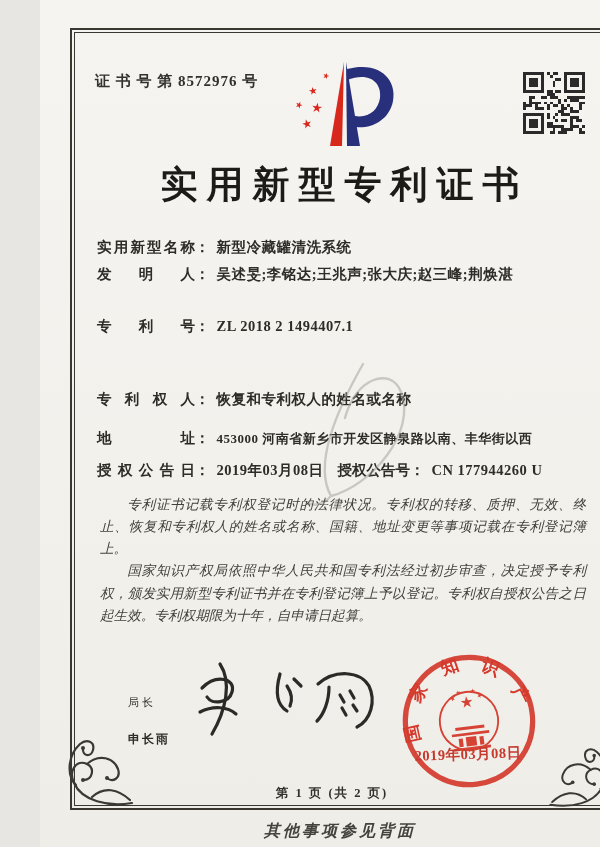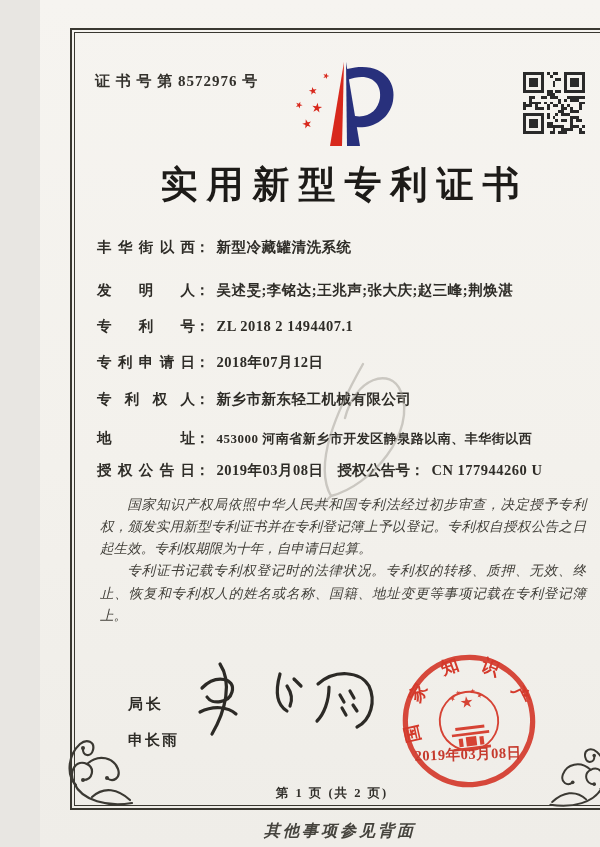--- a/index.html
+++ b/index.html
@@ -16,22 +16,22 @@
   .row{position:absolute;left:57px;width:492px;font-size:14.5px;font-weight:700;white-space:nowrap;color:#2e2c27;}
   .row .lbl{display:inline-block;width:98px;text-align:justify;text-align-last:justify;vertical-align:bottom;}
   .row .colon{display:inline-block;margin-right:7px;}
   .row .val{letter-spacing:0.5px;}
   .row.addr .val{font-size:13px;}
   .pair2{margin-left:14px;}
   .pair2 .lbl2{font-weight:700;}
   .paras{position:absolute;left:60px;top:494px;width:486px;font-size:13.6px;line-height:1.63;
          font-style:italic;font-weight:500;text-align:justify;color:#413f39;}
   .paras p{margin:0;text-indent:2em;}
-  .officer-title{position:absolute;left:88px;top:695px;font-size:15px;font-weight:700;letter-spacing:3px;}
-  .officer-name{position:absolute;left:88px;top:731px;font-size:15px;font-weight:700;letter-spacing:2px;}
+  .officer-title{position:absolute;left:88px;top:695px;font-size:11px;font-weight:400;letter-spacing:3px;}
+  .officer-name{position:absolute;left:88px;top:731px;font-size:12px;font-weight:700;letter-spacing:2px;}
   .signature{position:absolute;left:150px;top:652px;width:195px;height:98px;}
   .seal{position:absolute;left:356px;top:648px;width:146px;height:146px;transform:rotate(-7deg);}
   .seal-date{position:absolute;left:362px;top:745px;width:132px;text-align:center;color:#c63a2d;
              font-size:14.5px;font-weight:700;letter-spacing:0.5px;transform:rotate(-2deg);}
   .page-num{position:absolute;left:0;right:16px;top:785px;text-align:center;font-size:12.5px;
             font-weight:700;letter-spacing:2px;color:#33312c;}
   .back-note{position:absolute;left:0;right:0;top:821px;text-align:center;font-size:16px;
              font-style:italic;font-weight:600;letter-spacing:3px;color:#45433d;}
   .ghost{position:absolute;left:235px;top:358px;width:170px;height:152px;opacity:.5;}
   .orn-l{position:absolute;left:22px;top:733px;width:76px;height:78px;}
@@ -189,51 +189,48 @@
         <rect x="13" y="20" width="1" height="1" fill="#2a2a2a"></rect>
         <rect x="14" y="20" width="1" height="1" fill="#2a2a2a"></rect>
         <rect x="19" y="20" width="1" height="1" fill="#2a2a2a"></rect>
         <rect x="20" y="20" width="1" height="1" fill="#2a2a2a"></rect>
       </svg>
   </div>
 
   <div class="title">实用新型专利证书</div>
 
   <div class="row" style="top:238px">
-    <span class="lbl">丰华街以西</span><span class="colon">：</span><span class="val">新型冷藏罐清洗系统</span>
-  </div>
-  <div class="row" style="top:281px">
+    <span class="lbl">实用新型名称</span><span class="colon">：</span><span class="val">新型冷藏罐清洗系统</span>
+  </div>
+  <div class="row" style="top:265px">
     <span class="lbl">发明人</span><span class="colon">：</span><span class="val">吴述旻;李铭达;王兆声;张大庆;赵三峰;荆焕湛</span>
   </div>
   <div class="row" style="top:317px">
     <span class="lbl">专利号</span><span class="colon">：</span><span class="val">ZL 2018 2 1494407.1</span>
   </div>
-  <div class="row" style="top:353px">
-    <span class="lbl">专利申请日</span><span class="colon">：</span><span class="val">2018年07月12日</span>
-  </div>
   <div class="row" style="top:390px">
-    <span class="lbl">专利权人</span><span class="colon">：</span><span class="val">新乡市新东轻工机械有限公司</span>
+    <span class="lbl">专利权人</span><span class="colon">：</span><span class="val">恢复和专利权人的姓名或名称</span>
   </div>
   <div class="row addr" style="top:429px">
     <span class="lbl">地址</span><span class="colon">：</span><span class="val">453000 河南省新乡市开发区静泉路以南、丰华街以西</span>
   </div>
   <div class="row" style="top:461px">
     <span class="lbl">授权公告日</span><span class="colon">：</span><span class="val">2019年03月08日</span><span class="pair2"><span class="lbl2">授权公告号</span><span class="colon">：</span><span class="val">CN 177944260 U</span></span>
   </div>
 
   <div class="ghost">
     <svg viewBox="0 0 170 150" width="170" height="150">
       <path d="M88 6 C 62 52, 38 106, 56 138 C 96 128, 142 74, 126 34 C 116 8, 80 20, 70 60
                M56 138 C 48 147, 38 149, 32 144" fill="none" stroke="#a39f97" stroke-width="2.4" stroke-linecap="round"></path>
     </svg>
   </div>
 
   <div class="paras">
+    <p>专利证书记载专利权登记时的法律状况。专利权的转移、质押、无效、终止、恢复和专利权人的姓名或名称、国籍、地址变更等事项记载在专利登记簿上。</p>
     <p>国家知识产权局依照中华人民共和国专利法经过初步审查，决定授予专利权，颁发实用新型专利证书并在专利登记簿上予以登记。专利权自授权公告之日起生效。专利权期限为十年，自申请日起算。</p>
-    <p>专利证书记载专利权登记时的法律状况。专利权的转移、质押、无效、终止、恢复和专利权人的姓名或名称、国籍、地址变更等事项记载在专利登记簿上。</p>
   </div>
 
   <div class="officer-title">局长</div>
   <div class="officer-name">申长雨</div>
 
   <div class="signature">
     <svg viewBox="0 0 195 98" width="195" height="98">
       <g fill="none" stroke="#2c2a26" stroke-width="3.2" stroke-linecap="round">
         <path d="M30 12 C 42 30, 36 58, 22 82"></path>
         <path d="M12 36 C 26 22, 46 26, 42 40 C 39 51, 22 53, 17 45"></path>

